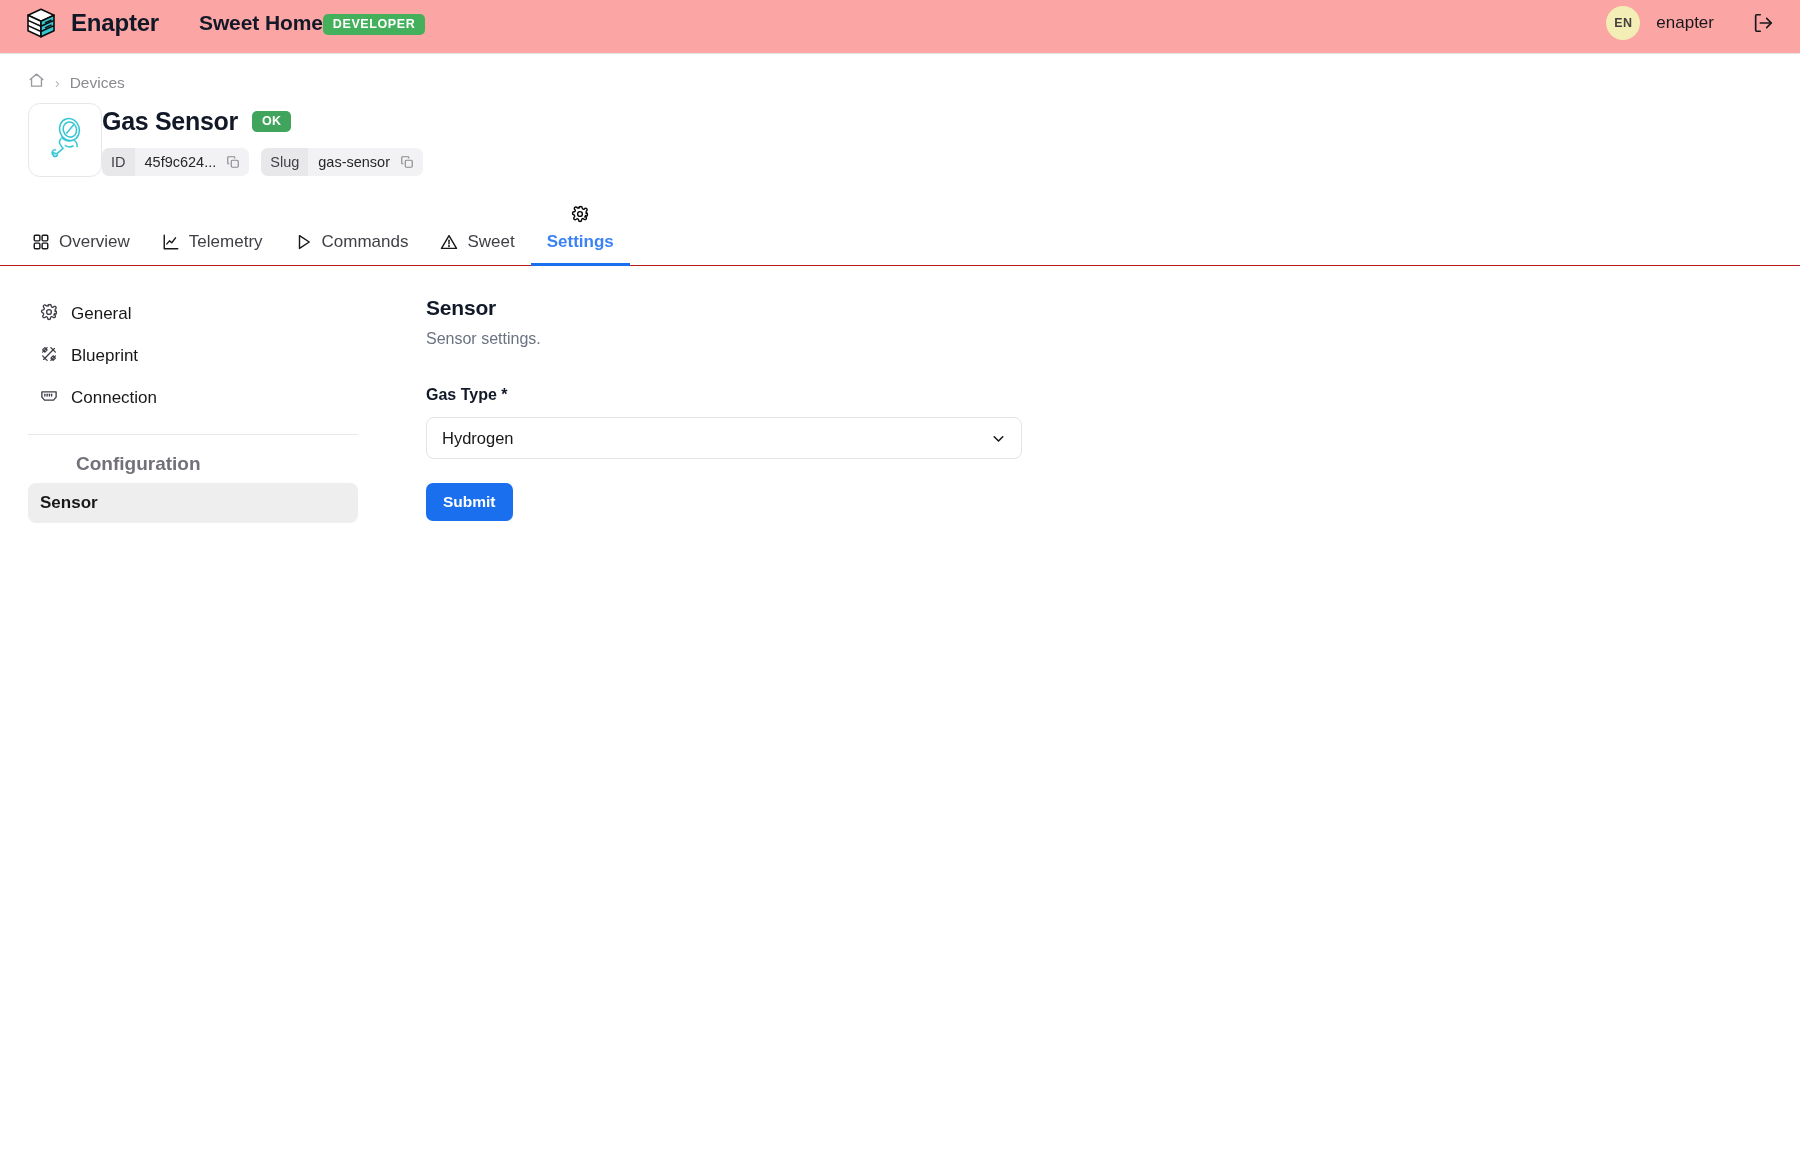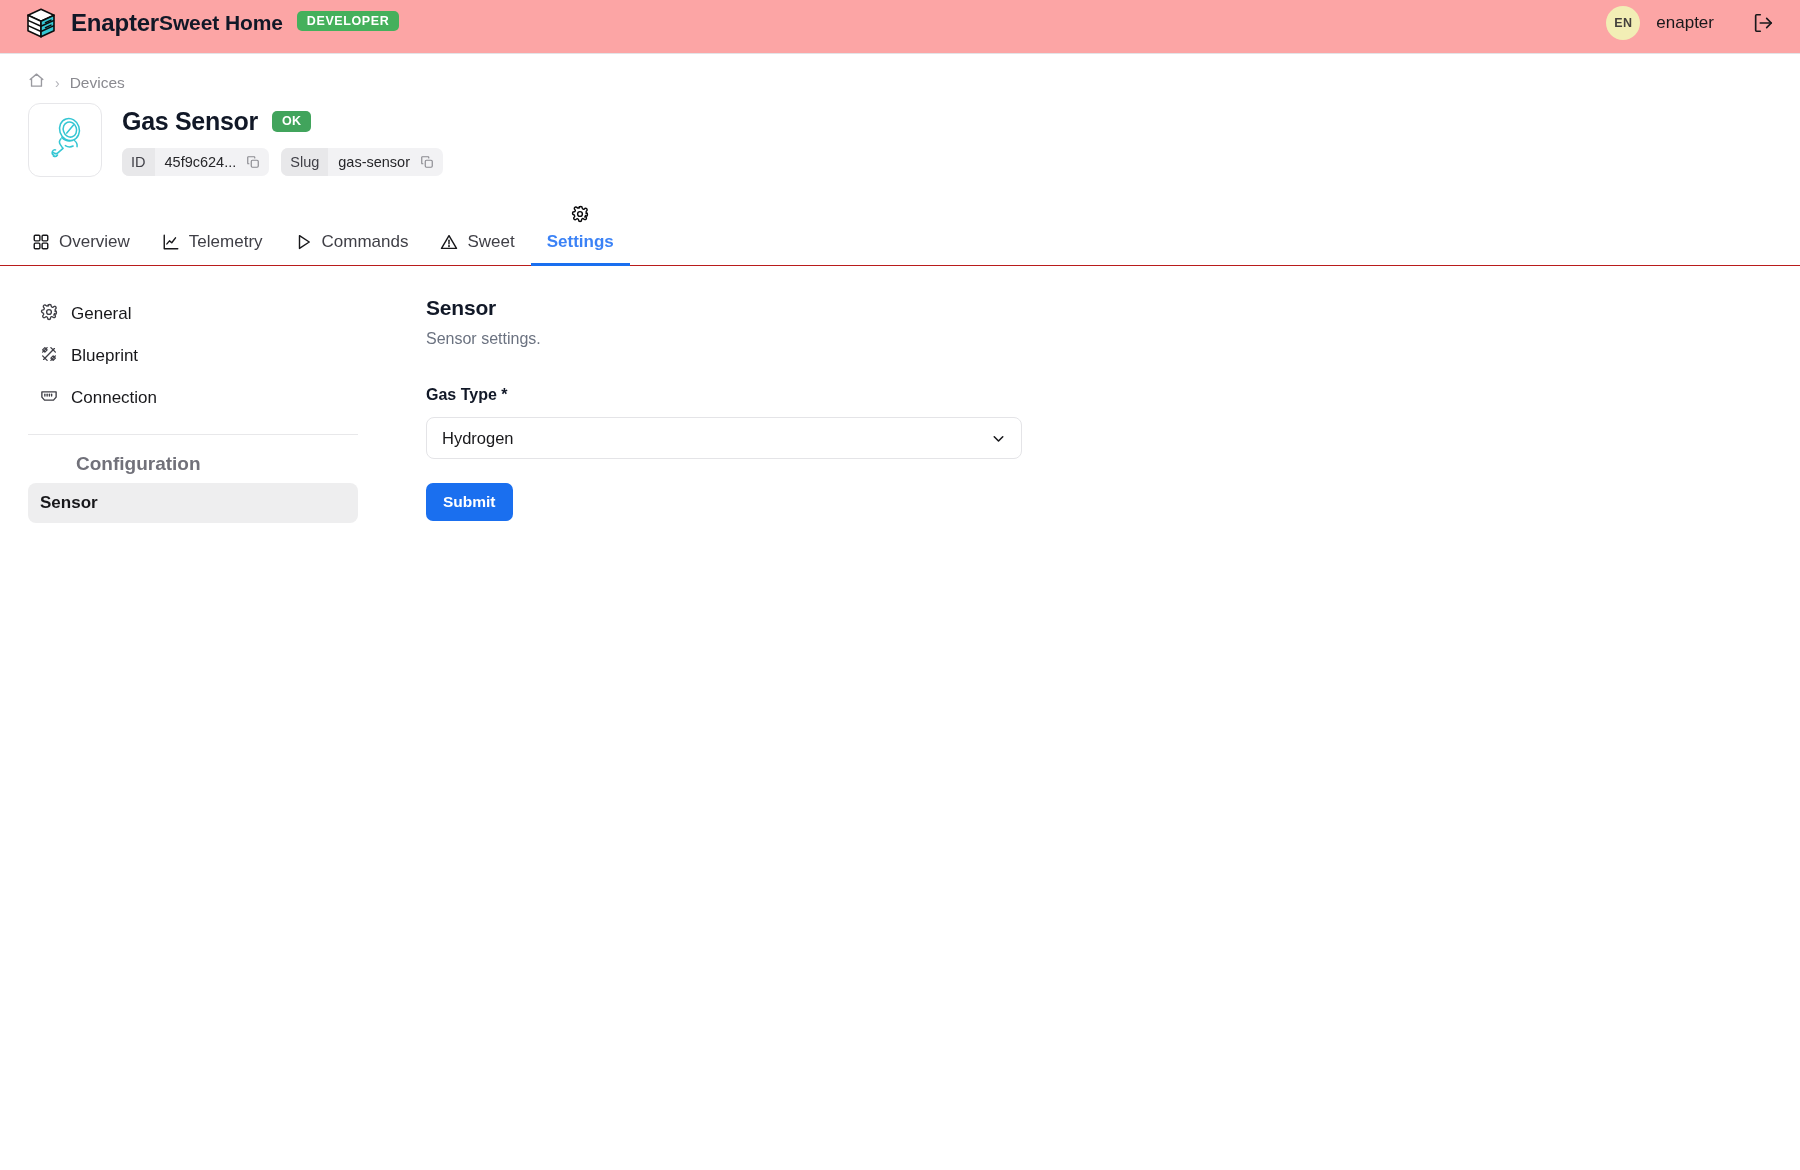--- a/index.html
+++ b/index.html
@@ -19,21 +19,22 @@
     background: #fca5a5;
     border-bottom: 1px solid #e4e4e7;
     display: flex;
     align-items: center;
     padding: 0 26px 8px 24px;
   }
   .brand { display:flex; align-items:center; gap:13px; }
   .brand-logo { width: 34px; height: 34px; display:block; }
   .brand-name { font-size: 24px; font-weight: 700; letter-spacing: -0.2px; color:#111827; }
   .workspace {
-    display:flex; align-items:flex-start; gap:14px;
+    margin-left: 40px;
+    display:flex; align-items:flex-end; 
   }
   .workspace-name { font-size: 21px; font-weight: 700; color:#111827; letter-spacing:-0.1px; }
   .badge-dev {
     background:#45b05c; color:#fff;
     font-size: 12.5px; font-weight: 700; letter-spacing: 0.6px;
     padding: 4px 10px 4px 10px; border-radius: 5px;
     line-height: 1;
   }
   .topbar-right { margin-left:auto; display:flex; align-items:center; gap:16px; }
   .avatar {
@@ -49,21 +50,21 @@
   .breadcrumb {
     display:flex; align-items:center; gap:10px;
     padding: 18px 0 0 28px;
     font-size: 15.5px; color:#8a8a90;
   }
   .breadcrumb .sep { color:#b4b4ba; font-size: 14px; }
   .breadcrumb a { color:#8a8a90; text-decoration:none; }
 
   
   .device-header {
-    display:flex; align-items:flex-start; gap:20px;
+    display:flex; align-items:flex-start; 
     padding: 10px 0 0 28px;
   }
   .device-thumb {
     width: 74px; height: 74px;
     border: 1px solid #e7e7ea; border-radius: 12px;
     background:#fff;
     display:flex; align-items:center; justify-content:center;
     flex: 0 0 auto;
   }
   .device-meta { padding-top: 4px; }

